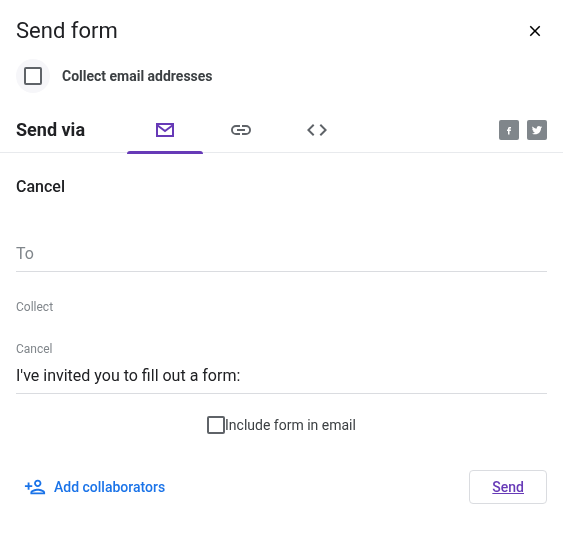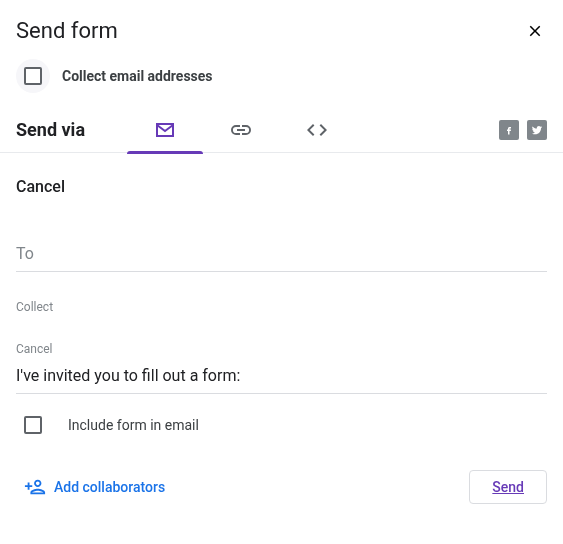--- a/index.html
+++ b/index.html
@@ -152,22 +152,23 @@
     color: #202124;
     background: transparent;
   }
   .field-input::placeholder {
     color: #80868b;
   }
   .field.to-field { margin-top: 36px; }
   .include-row {
     display: flex;
     align-items: center;
-    gap: 26px;
-    padding: 22px 16px 0 24px;
+    gap: 0;
+    padding: 22px 16px 0 16px;
+    justify-content: center;
   }
   .include-label {
     font-size: 14px;
     color: #3c4043;
   }
   .footer {
     display: flex;
     align-items: center;
     padding: 36px 16px 16px 16px;
   }

